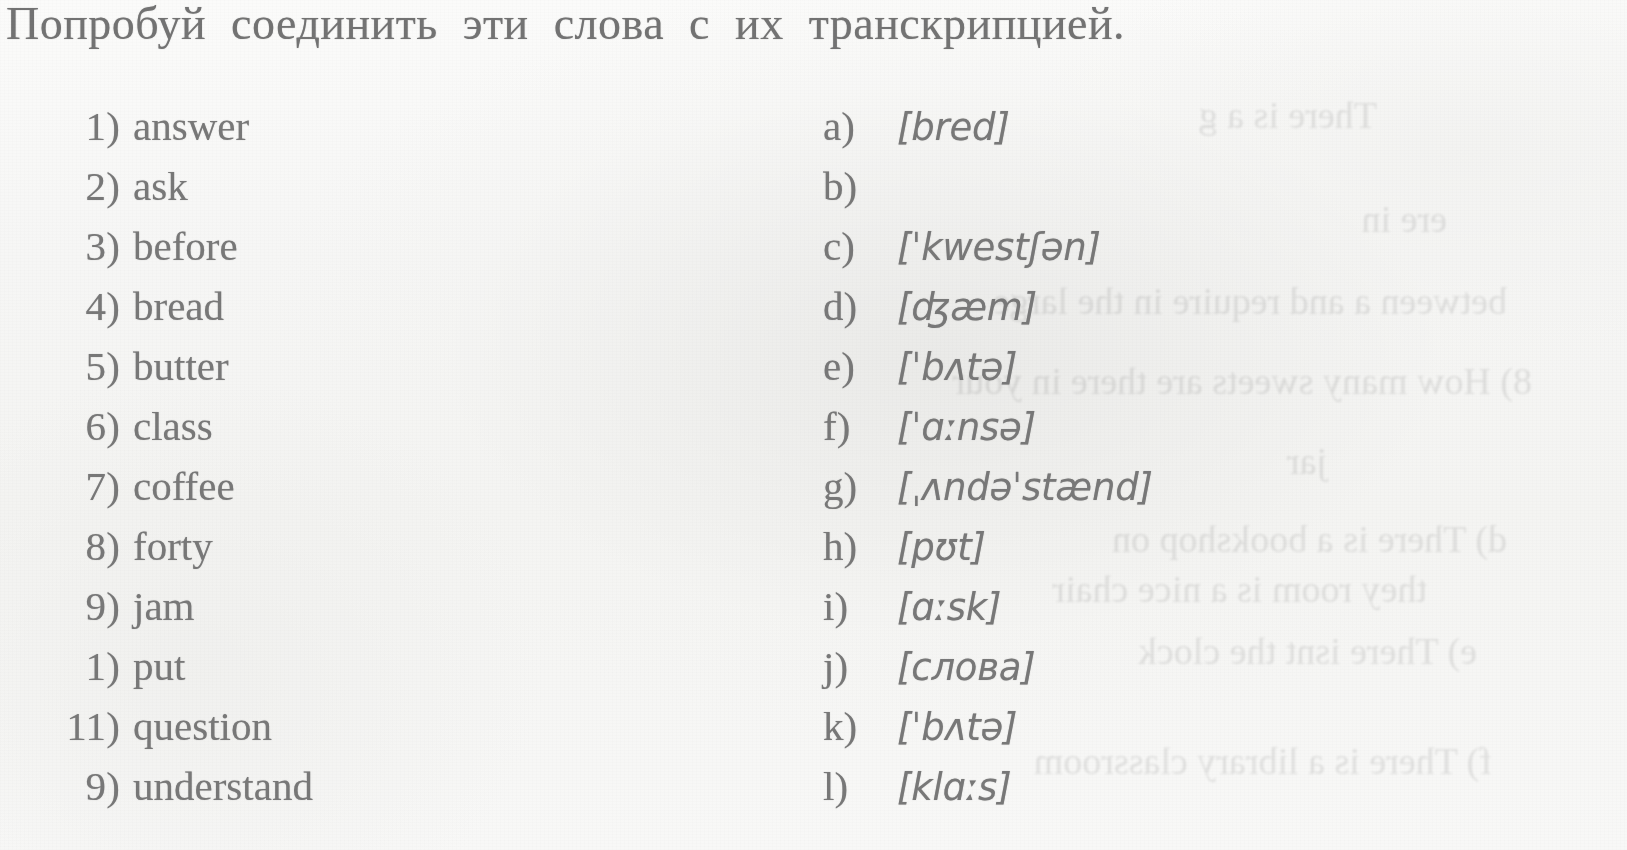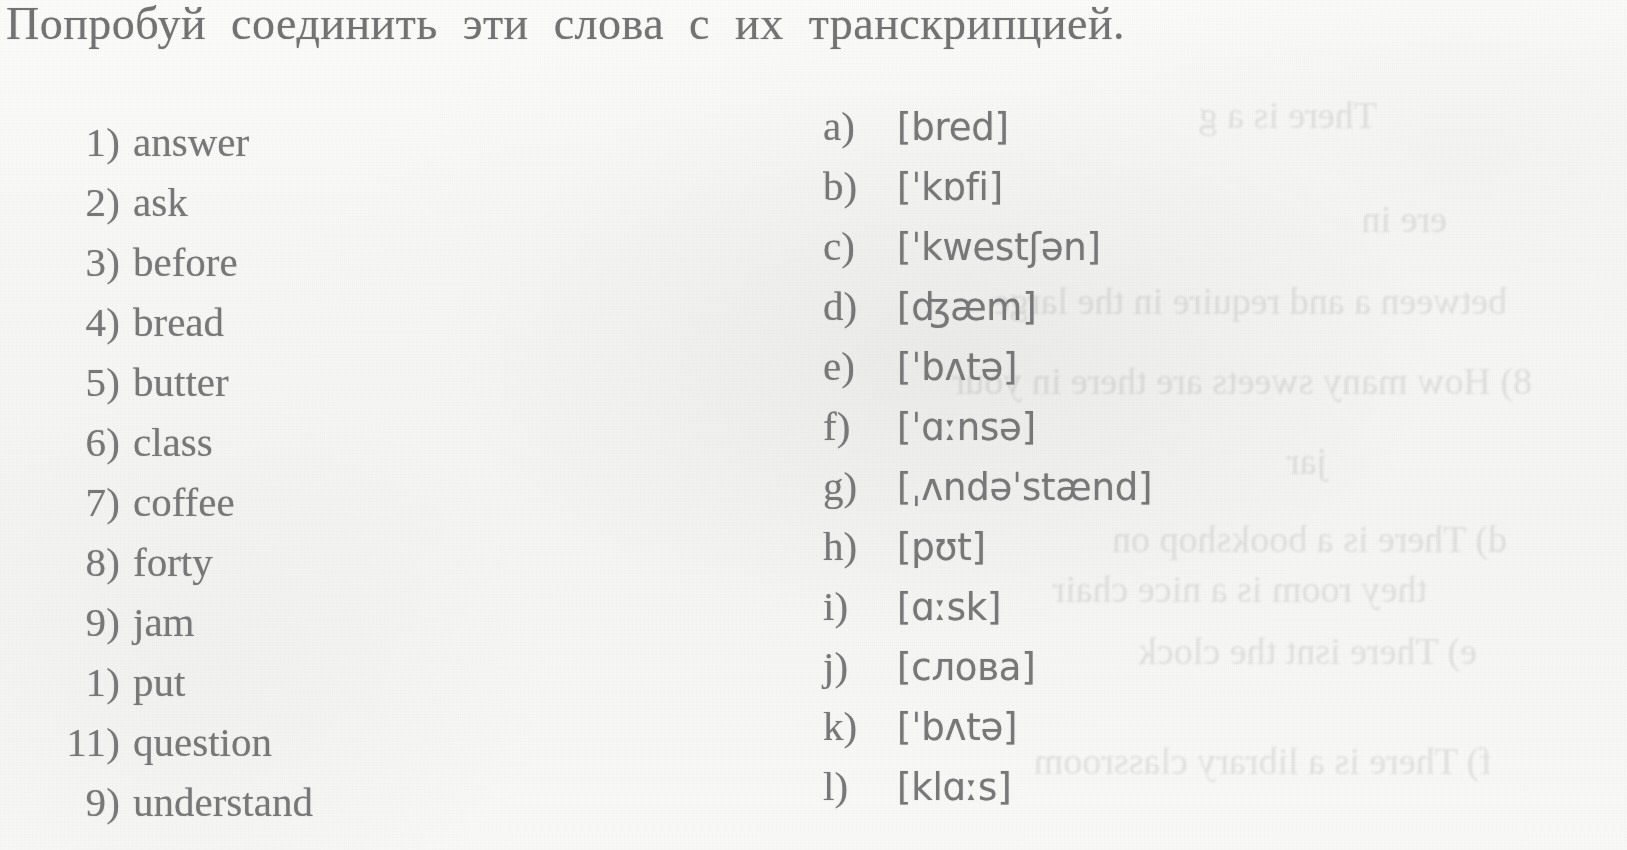--- a/index.html
+++ b/index.html
@@ -86,35 +86,35 @@
 
   
   #words-column .row .marker {
     width: 120px;
     text-align: right;
     flex: 0 0 120px;
     letter-spacing: 0.2px;
   }
   #words-column .row .value {
     padding-left: 13px;
-    margin-top: 16px;
   }
 
   
   #transcriptions-column .row .marker {
     width: 56px;
     flex: 0 0 56px;
     text-align: left;
     padding-left: 28px;
   }
   #transcriptions-column .row .value {
     padding-left: 18px;
     font-family: "DejaVu Sans", sans-serif;
     font-size: 37px;
     letter-spacing: -0.2px;
+    font-style: italic;
   }
 
   
   #grain {
     position: absolute;
     inset: 0;
     pointer-events: none;
     opacity: 0.035;
     background-image:
       repeating-linear-gradient(0deg, rgba(0,0,0,0.5) 0px, rgba(0,0,0,0) 1px, rgba(0,0,0,0) 3px),
@@ -193,21 +193,20 @@
         </div>
       </div>
 
     <div id="transcriptions-column" class="column">
         <div class="row">
           <span class="marker">a)</span>
           <span class="value">[bred]</span>
         </div>
         <div class="row">
           <span class="marker">b)</span>
-          <span class="value">[ˈkɒfi]</span>
         </div>
         <div class="row">
           <span class="marker">c)</span>
           <span class="value">[ˈkwestʃən]</span>
         </div>
         <div class="row">
           <span class="marker">d)</span>
           <span class="value">[ʤæm]</span>
         </div>
         <div class="row">

